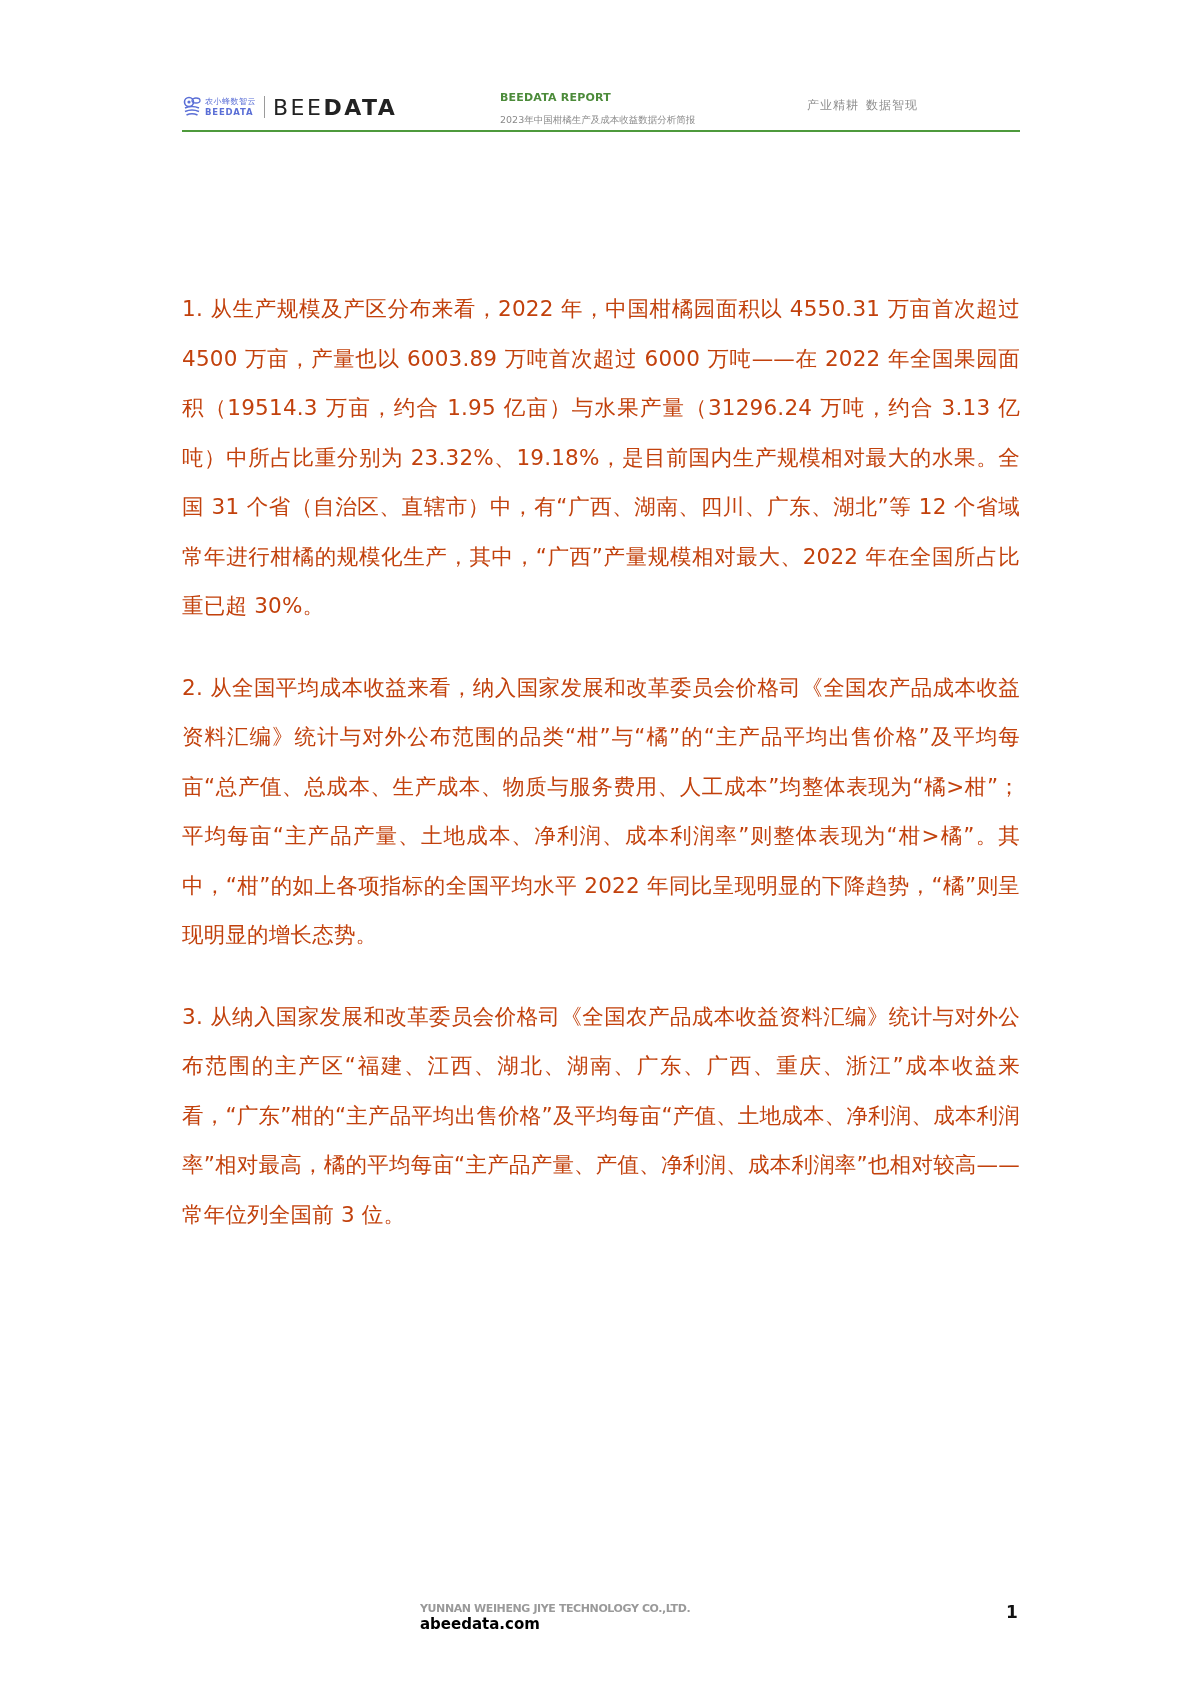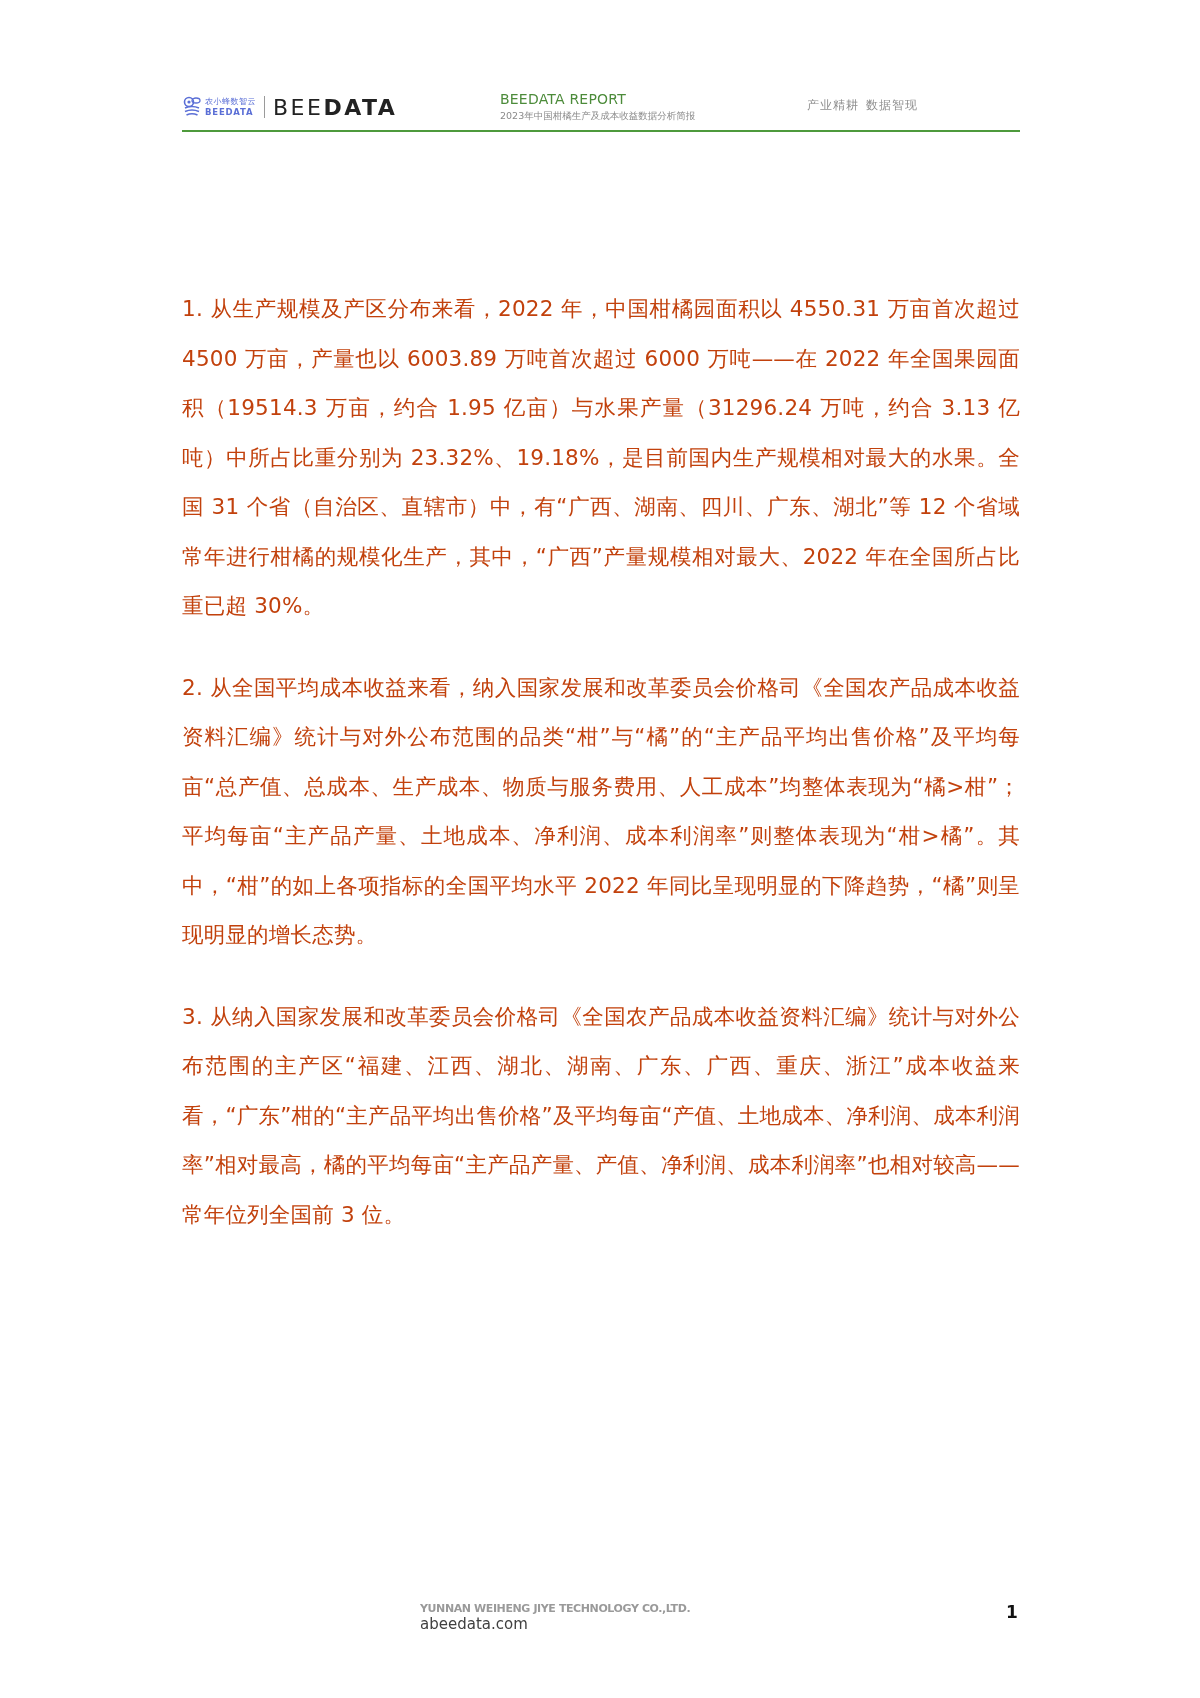--- a/index.html
+++ b/index.html
@@ -71,29 +71,29 @@
     .brand-name .bold-part {
       font-weight: bold;
     }
     .report-block {
       position: absolute;
       left: 318px;
       top: 3px;
       line-height: 1.25;
     }
     .report-label {
-      font-size: 14px;
-      font-weight: normal;
+      font-size: 11px;
+      font-weight: bold;
       color: #4c8b3a;
       letter-spacing: 0.2px;
     }
     .report-title {
       font-size: 9.5px;
       color: #8a8a8a;
-      margin-top: 1px;
+      margin-top: 9px;
     }
     .slogan {
       position: absolute;
       left: 625px;
       top: 9px;
       font-size: 12px;
       color: #8f8f8f;
       letter-spacing: 1px;
       word-spacing: 3px;
       font-family: Liberation Serif, serif;
@@ -145,22 +145,22 @@
     }
     .footer-company {
       font-size: 11px;
       color: #9a9a9a;
       letter-spacing: -0.4px;
       margin-right: 8px;
       font-weight: bold;
     }
     .footer-site {
       font-size: 15px;
-      font-weight: normal;
-      color: #404040;
+      font-weight: bold;
+      color: #000000;
     }
     .page-number {
       position: absolute;
       left: 1006px;
       top: 1598px;
       font-size: 17px;
       font-weight: bold;
       color: #111111;
     }
   </style>

